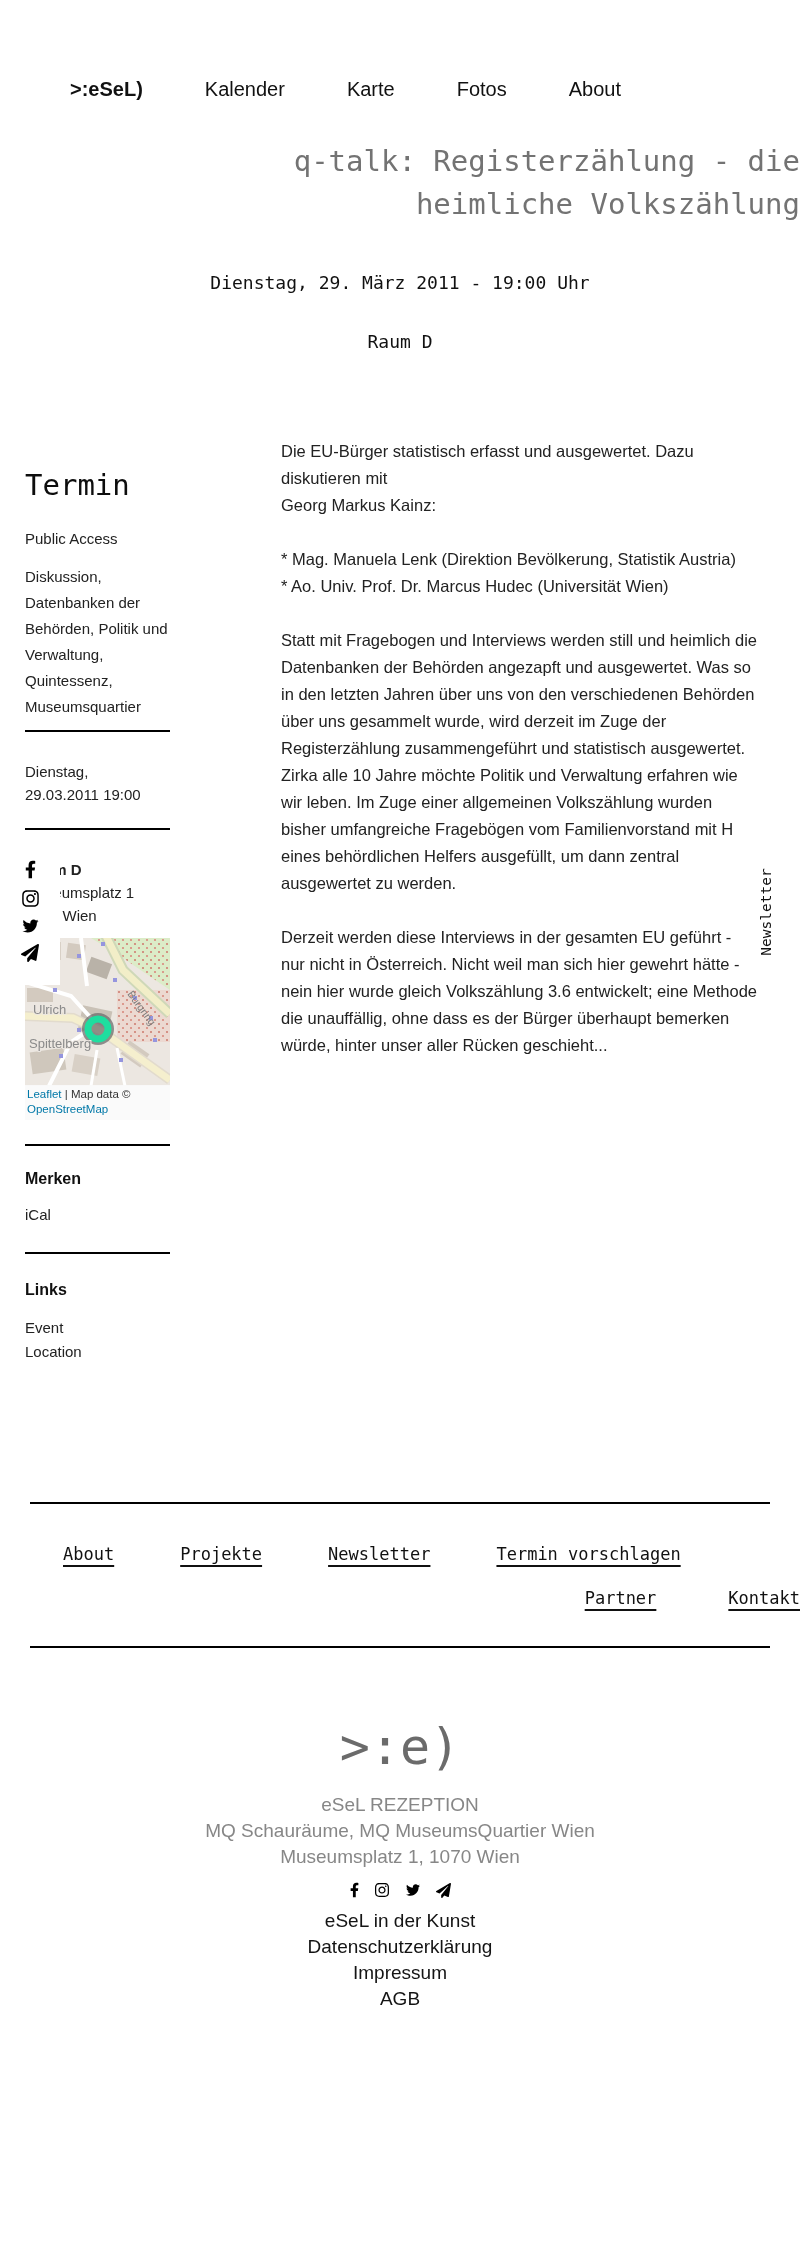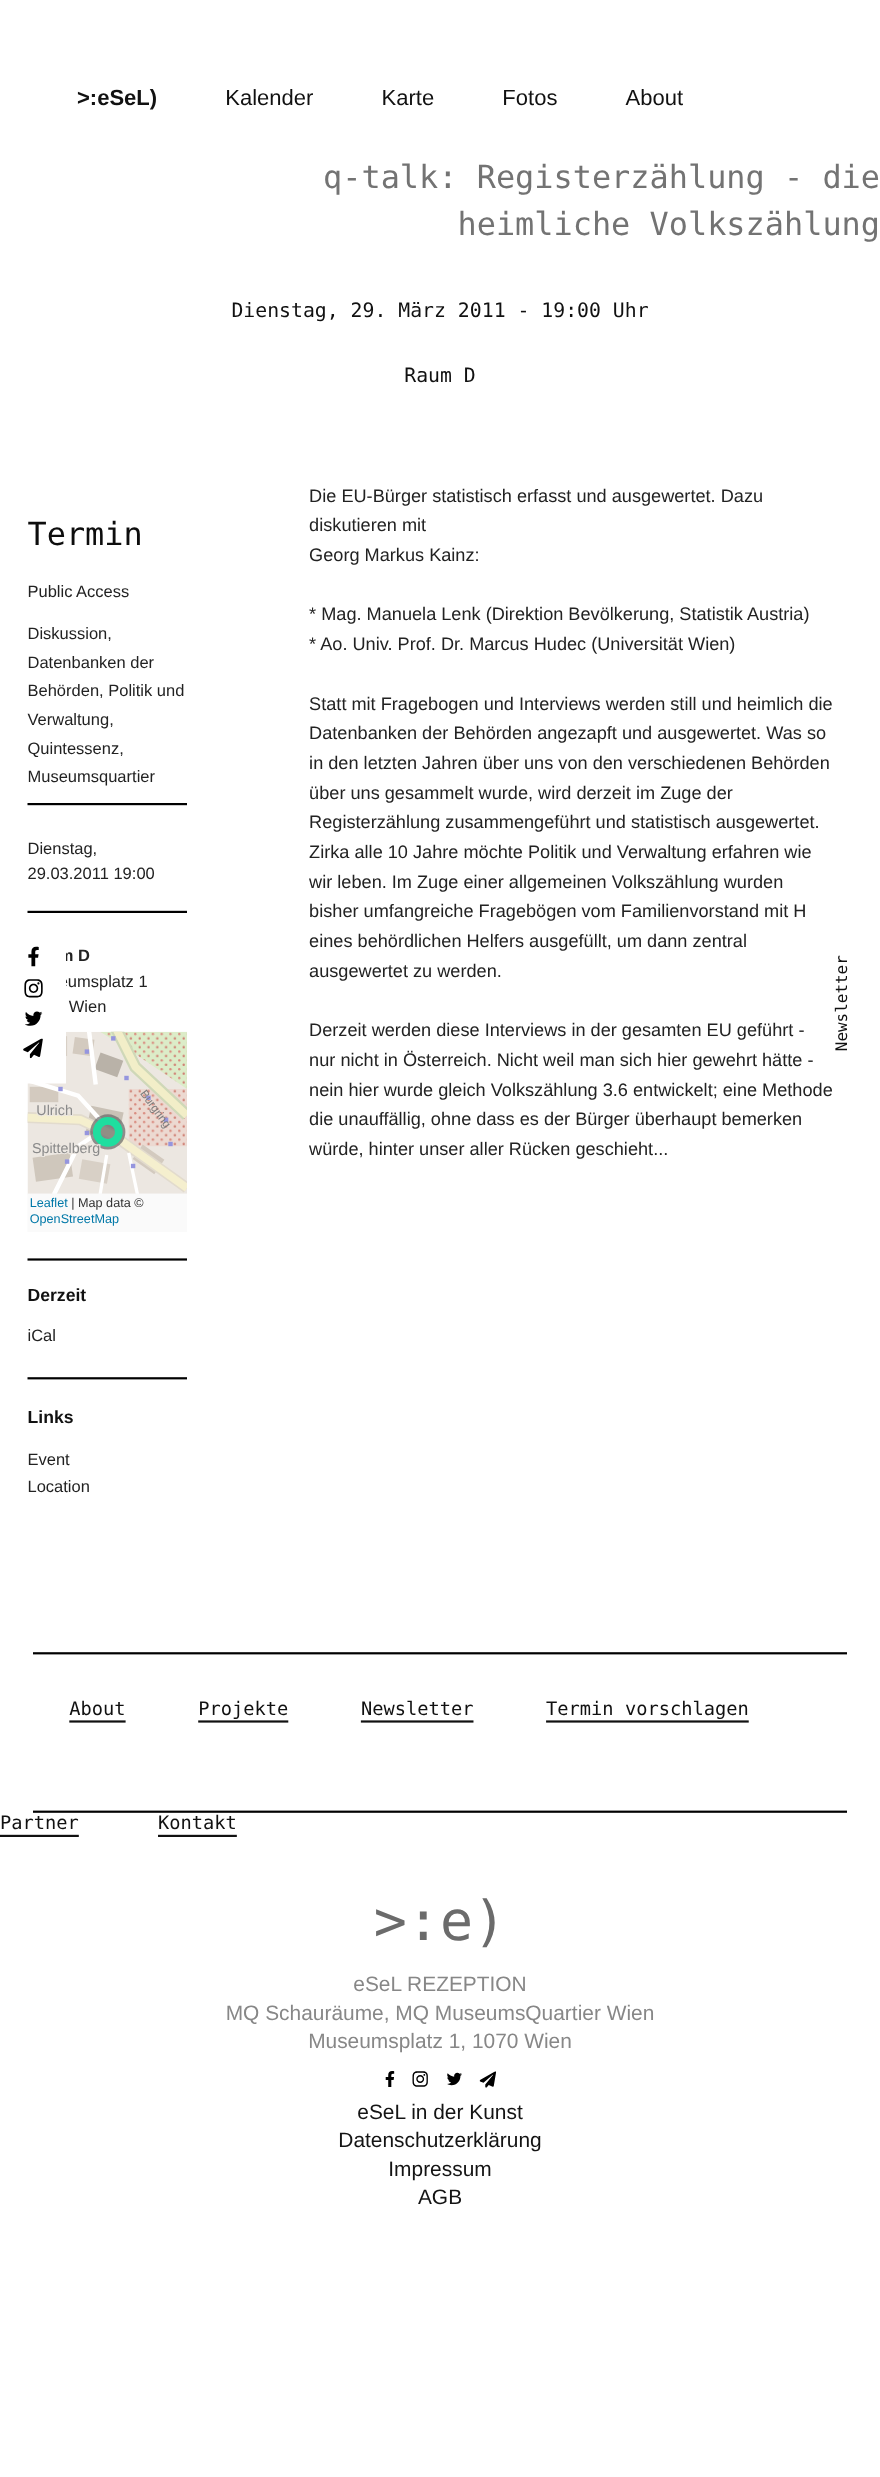--- a/index.html
+++ b/index.html
@@ -51,21 +51,21 @@
 
   
   .newsletter-tab{position:absolute;left:766px;top:912px;transform:translate(-50%,-50%) rotate(-90deg);
                   font-family:"DejaVu Sans Mono",monospace;font-size:14.5px;color:#111;white-space:nowrap;cursor:pointer;}
 
   
   .hr-line{position:absolute;left:30px;width:740px;border:none;border-top:2px solid #000;margin:0;}
   .hr-top{top:1502px;} .hr-bottom{top:1646px;}
   .fnav{font-family:"DejaVu Sans Mono",monospace;font-size:17px;color:#111;}
   .fnav1{position:absolute;top:1544px;left:63px;display:flex;gap:66px;}
-  .fnav2{position:absolute;top:1648px;left:0;width:100%;display:flex;justify-content:flex-start;gap:72px;}
+  .fnav2{position:absolute;top:1588px;left:0;width:100%;display:flex;justify-content:flex-end;gap:72px;}
   .fnav a{color:#111;text-decoration:underline;text-underline-offset:5px;text-decoration-thickness:1.5px;cursor:pointer;}
 
   
   .footer{position:absolute;top:1716px;left:0;width:100%;text-align:center;}
   .f-logo{font-family:"DejaVu Sans Mono",monospace;font-size:50px;line-height:62px;color:#6b6b6b;}
   .f-gray{color:#878787;font-size:19px;line-height:26px;}
   .f-org{margin-top:14px;}
   .f-icons{margin-top:12px;display:flex;justify-content:center;gap:15px;align-items:center;}
   .f-links{margin-top:10px;color:#141414;font-size:19px;line-height:26px;}
   .f-links div{cursor:pointer;}
@@ -160,21 +160,21 @@
         <text x="8" y="76" font-size="13" fill="#8a8a8a" style="paint-order:stroke;stroke:#ece7e1;stroke-width:2">Ulrich</text>
         <text x="4" y="110" font-size="13" fill="#8a8a8a" style="paint-order:stroke;stroke:#ece7e1;stroke-width:2">Spittelberg</text>
         <text x="102" y="56" font-size="10.5" fill="#7d7d7d" transform="rotate(54 102 56)">Burgring</text>
       </svg>
       <div class="map-attrib">
         <a>Leaflet</a><span> | Map data © </span><a>OpenStreetMap</a>
       </div>
     </div>
 
     <hr class="abs sb-hr sb-hr3">
-    <div class="abs sb-sub sb-merken">Derzeit</div>
+    <div class="abs sb-sub sb-merken">Merken</div>
     <div class="abs sb-link sb-ical">iCal</div>
     <hr class="abs sb-hr sb-hr4">
     <div class="abs sb-sub sb-linksh">Links</div>
     <div class="abs sb-links">
       <div class="sb-link">Event</div>
       <div class="sb-link">Location</div>
     </div>
   </div>
 
   <div class="rail">

